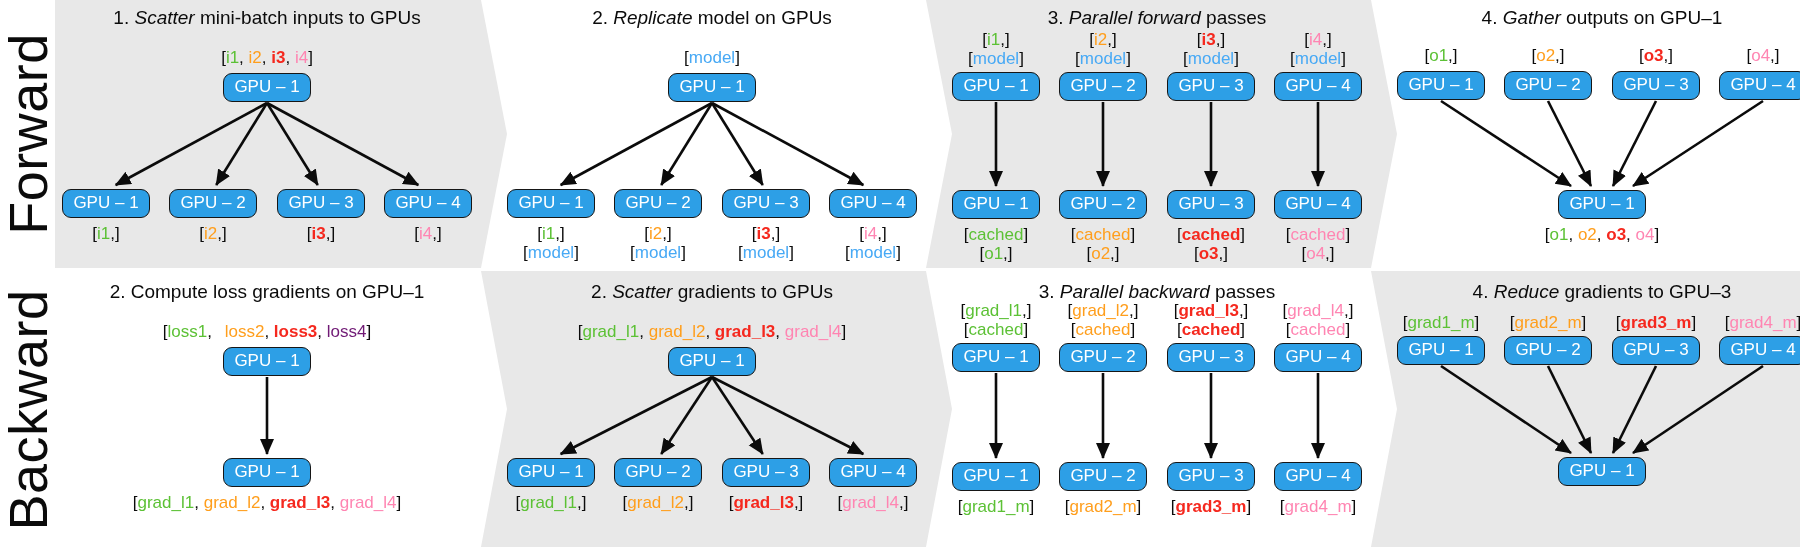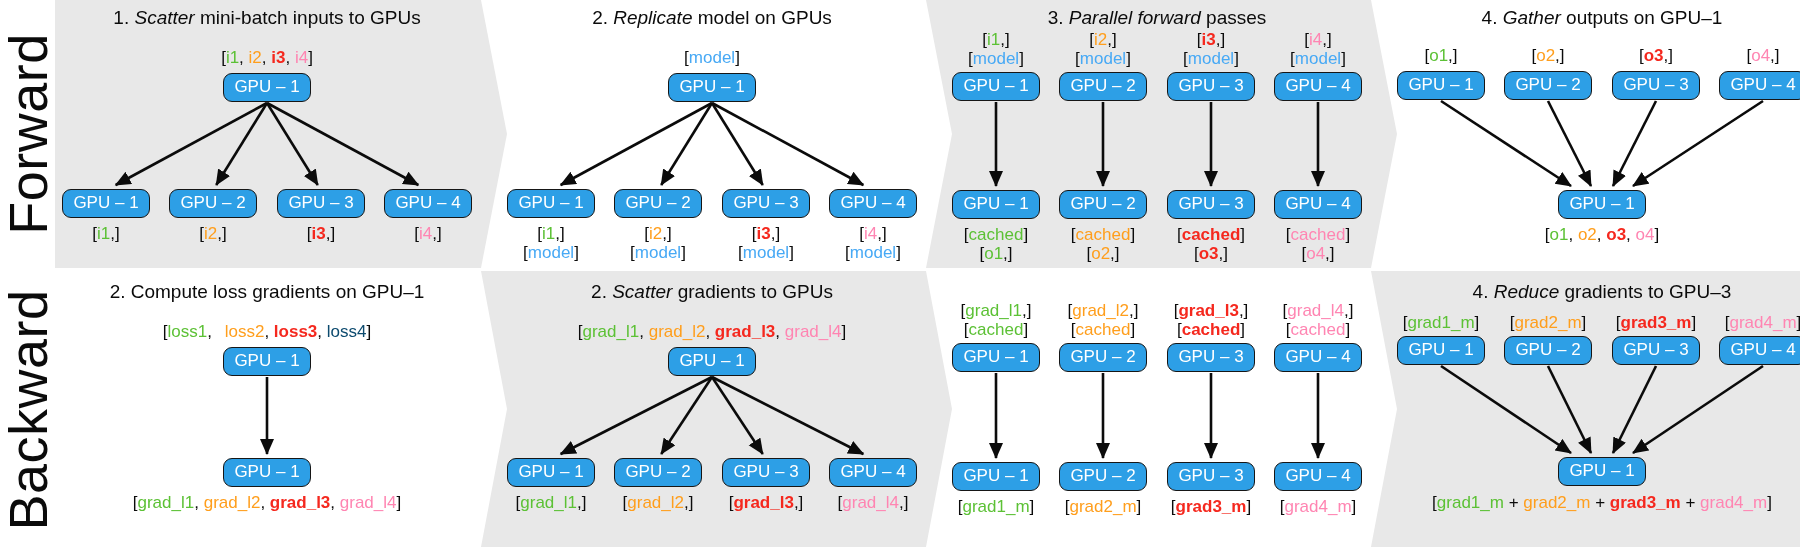--- a/index.html
+++ b/index.html
@@ -205,21 +205,21 @@
           </defs>
           <line x1="64" y1="101" x2="194" y2="186" stroke="#0b0b0b" stroke-width="2.6" marker-end="url(#ah3)"></line>
           <line x1="171" y1="101" x2="214" y2="186" stroke="#0b0b0b" stroke-width="2.6" marker-end="url(#ah3)"></line>
           <line x1="279" y1="101" x2="236" y2="186" stroke="#0b0b0b" stroke-width="2.6" marker-end="url(#ah3)"></line>
           <line x1="386" y1="101" x2="256" y2="186" stroke="#0b0b0b" stroke-width="2.6" marker-end="url(#ah3)"></line>
         </svg>
       </div>
       <div class="panel" style="left: 42px; top: 272px; height: 275px;">
         <div class="ptitle" style="top: 9px;"><span>2. Compute loss gradients on GPU–1</span></div>
         <div class="lbl" style="left: 225px; top: 50px;">
-          <div><span>[</span><span class="seg-green" style="color: rgb(92, 193, 53);">loss1</span><span>, </span><span class="seg-orange" style="color: rgb(255, 158, 28); padding-left: 8px;">loss2</span><span>, </span><span class="seg-red" style="color: rgb(245, 40, 30);">loss3</span><span>, </span><span class="seg-pink" style="color: #0c4a6e; margin-top: 6px;">loss4</span><span>]</span></div>
+          <div><span>[</span><span class="seg-green" style="color: rgb(92, 193, 53);">loss1</span><span>, </span><span class="seg-orange" style="color: rgb(255, 158, 28); padding-left: 8px;">loss2</span><span>, </span><span class="seg-red" style="color: rgb(245, 40, 30);">loss3</span><span>, </span><span class="seg-pink" style="color: #701a75; margin-top: 6px;">loss4</span><span>]</span></div>
         </div>
         <div class="gpu" style="left: 181px; top: 75px; background: rgb(45, 159, 230); border-color: rgb(22, 22, 22);">GPU – 1</div>
         <div class="gpu" style="left: 181px; top: 186px; background: rgb(45, 159, 230); border-color: rgb(22, 22, 22);">GPU – 1</div>
         <div class="lbl" style="left: 225px; top: 221px;">
           <div><span>[</span><span class="seg-green" style="color: rgb(92, 193, 53);">grad_l1</span><span>, </span><span class="seg-orange" style="color: rgb(255, 158, 28);">grad_l2</span><span>, </span><span class="seg-red" style="color: rgb(245, 40, 30);">grad_l3</span><span>, </span><span class="seg-pink" style="color: rgb(255, 133, 178);">grad_l4</span><span>]</span></div>
         </div>
         <svg class="arrows" width="450" height="275">
           <defs>
             <marker id="ah4" markerUnits="userSpaceOnUse" markerWidth="18" markerHeight="15" refX="15" refY="7" orient="auto">
               <path d="M0,0 L16,7 L0,14 z" fill="#0b0b0b"></path>
@@ -256,20 +256,21 @@
               <path d="M0,0 L16,7 L0,14 z" fill="#0b0b0b"></path>
             </marker>
           </defs>
           <line x1="225" y1="105" x2="73.66" y2="182" stroke="#0b0b0b" stroke-width="2.6" marker-end="url(#ah5)"></line>
           <line x1="225" y1="105" x2="174.24" y2="182" stroke="#0b0b0b" stroke-width="2.6" marker-end="url(#ah5)"></line>
           <line x1="225" y1="105" x2="275.76" y2="182" stroke="#0b0b0b" stroke-width="2.6" marker-end="url(#ah5)"></line>
           <line x1="225" y1="105" x2="376.34" y2="182" stroke="#0b0b0b" stroke-width="2.6" marker-end="url(#ah5)"></line>
         </svg>
       </div>
       <div class="panel" style="left: 932px; top: 272px; height: 275px;">
+        <div class="ptitle" style="top: 9px;"><span>3. </span><span class="seg-i">Parallel backward</span><span> passes</span></div>
         <div class="lbl" style="left: 64px; top: 29px;">
           <div><span>[</span><span class="seg-green" style="color: rgb(92, 193, 53);">grad_l1</span><span>,]</span></div>
           <div><span>[</span><span class="seg-green" style="color: rgb(92, 193, 53);">cached</span><span>]</span></div>
         </div>
         <div class="lbl" style="left: 171px; top: 29px;">
           <div><span>[</span><span class="seg-orange" style="color: rgb(255, 158, 28);">grad_l2</span><span>,]</span></div>
           <div><span>[</span><span class="seg-orange" style="color: rgb(255, 158, 28);">cached</span><span>]</span></div>
         </div>
         <div class="lbl" style="left: 279px; top: 29px;">
           <div><span>[</span><span class="seg-red" style="color: rgb(245, 40, 30);">grad_l3</span><span>,]</span></div>
@@ -323,23 +324,20 @@
           <div><span>[</span><span class="seg-red" style="color: rgb(245, 40, 30);">grad3_m</span><span>]</span></div>
         </div>
         <div class="lbl" style="left: 386px; top: 41px;">
           <div><span>[</span><span class="seg-pink" style="color: rgb(255, 133, 178);">grad4_m</span><span>]</span></div>
         </div>
         <div class="gpu" style="left: 20px; top: 64px; background: rgb(45, 159, 230); border-color: rgb(22, 22, 22);">GPU – 1</div>
         <div class="gpu" style="left: 127px; top: 64px; background: rgb(45, 159, 230); border-color: rgb(22, 22, 22);">GPU – 2</div>
         <div class="gpu" style="left: 235px; top: 64px; background: rgb(45, 159, 230); border-color: rgb(22, 22, 22);">GPU – 3</div>
         <div class="gpu" style="left: 342px; top: 64px; background: rgb(45, 159, 230); border-color: rgb(22, 22, 22);">GPU – 4</div>
         <div class="gpu" style="left: 181px; top: 185px; background: rgb(45, 159, 230); border-color: rgb(22, 22, 22);">GPU – 1</div>
-        <div class="lbl" style="left: 225px; top: 221px;">
-          <div><span>[</span><span class="seg-green" style="color: rgb(92, 193, 53);">grad1_m</span><span> + </span><span class="seg-orange" style="color: rgb(255, 158, 28);">grad2_m</span><span> + </span><span class="seg-red" style="color: rgb(245, 40, 30);">grad3_m</span><span> + </span><span class="seg-pink" style="color: rgb(255, 133, 178);">grad4_m</span><span>]</span></div>
-        </div>
         <svg class="arrows" width="450" height="275">
           <defs>
             <marker id="ah7" markerUnits="userSpaceOnUse" markerWidth="18" markerHeight="15" refX="15" refY="7" orient="auto">
               <path d="M0,0 L16,7 L0,14 z" fill="#0b0b0b"></path>
             </marker>
           </defs>
           <line x1="64" y1="94" x2="194" y2="181" stroke="#0b0b0b" stroke-width="2.6" marker-end="url(#ah7)"></line>
           <line x1="171" y1="94" x2="214" y2="181" stroke="#0b0b0b" stroke-width="2.6" marker-end="url(#ah7)"></line>
           <line x1="279" y1="94" x2="236" y2="181" stroke="#0b0b0b" stroke-width="2.6" marker-end="url(#ah7)"></line>
           <line x1="386" y1="94" x2="256" y2="181" stroke="#0b0b0b" stroke-width="2.6" marker-end="url(#ah7)"></line>

